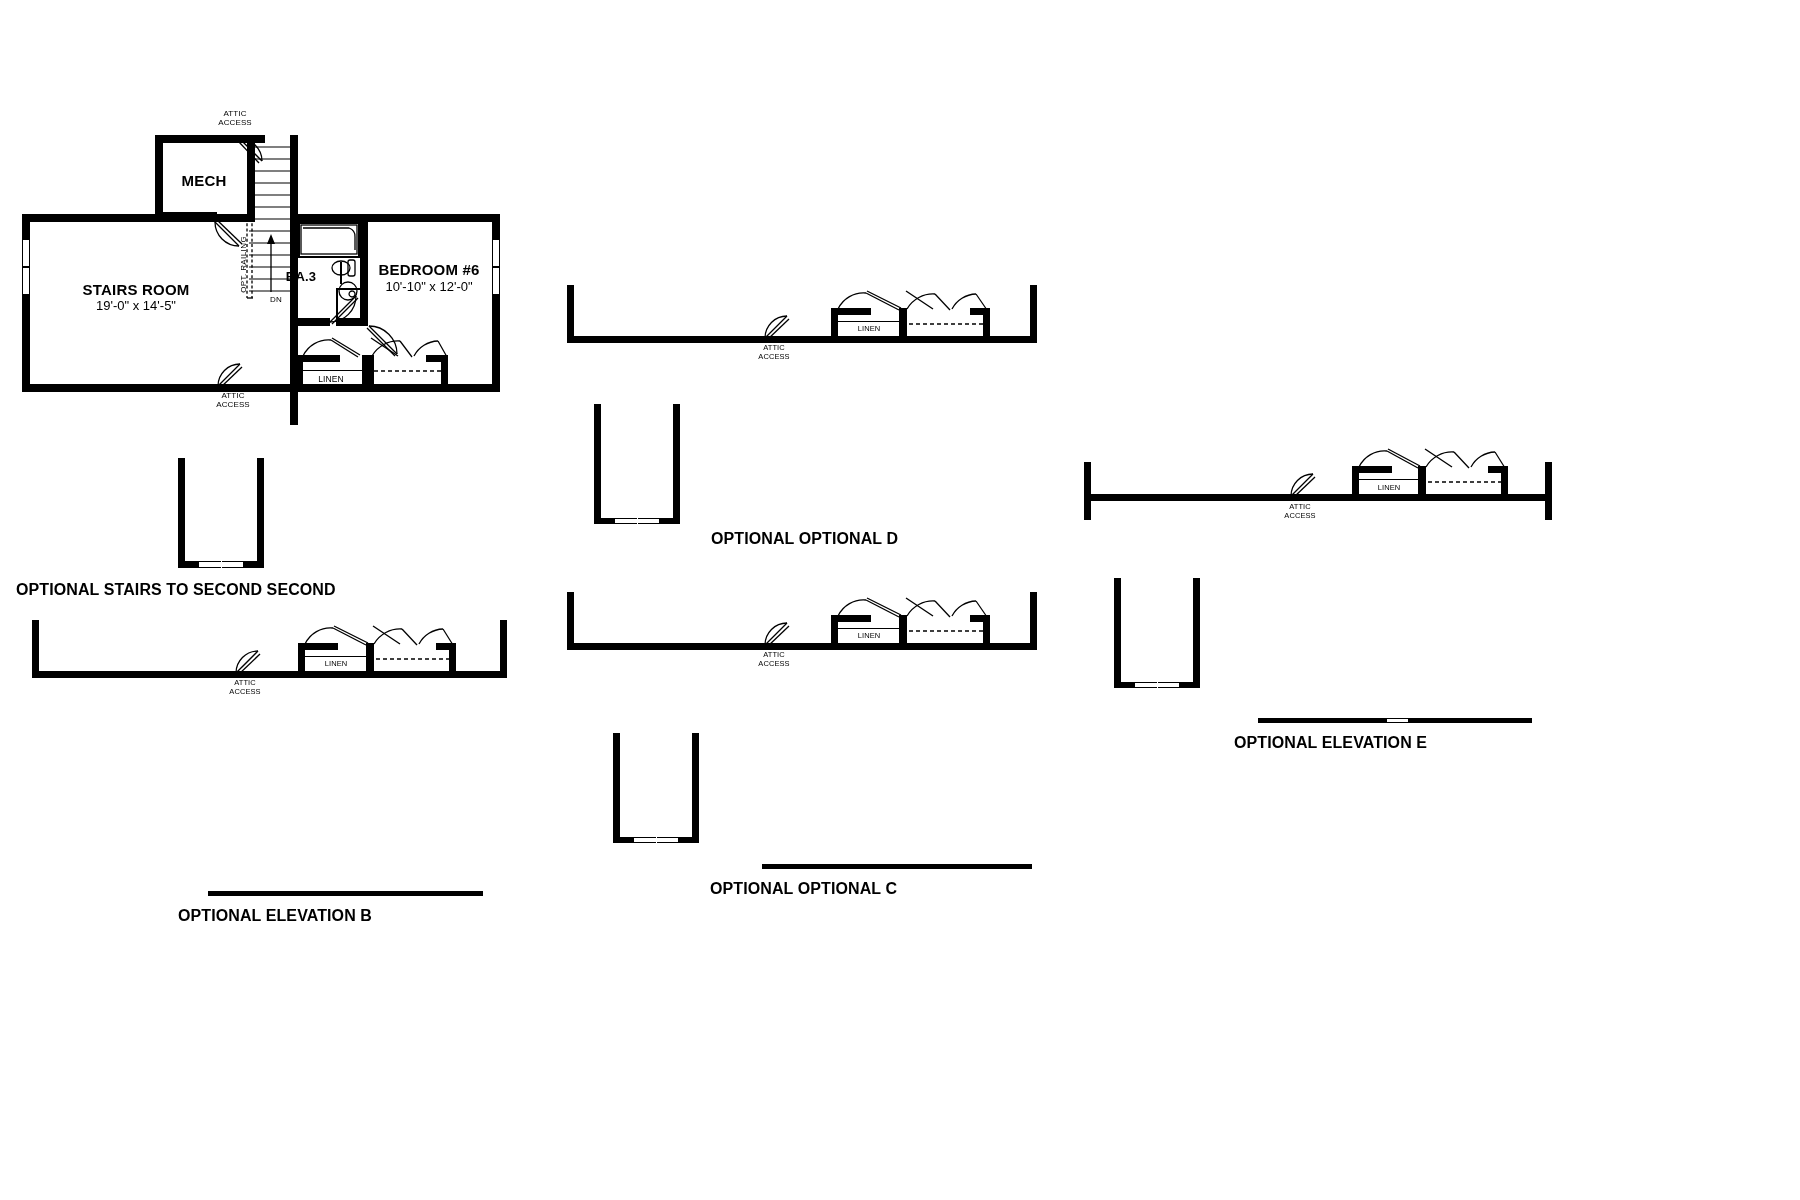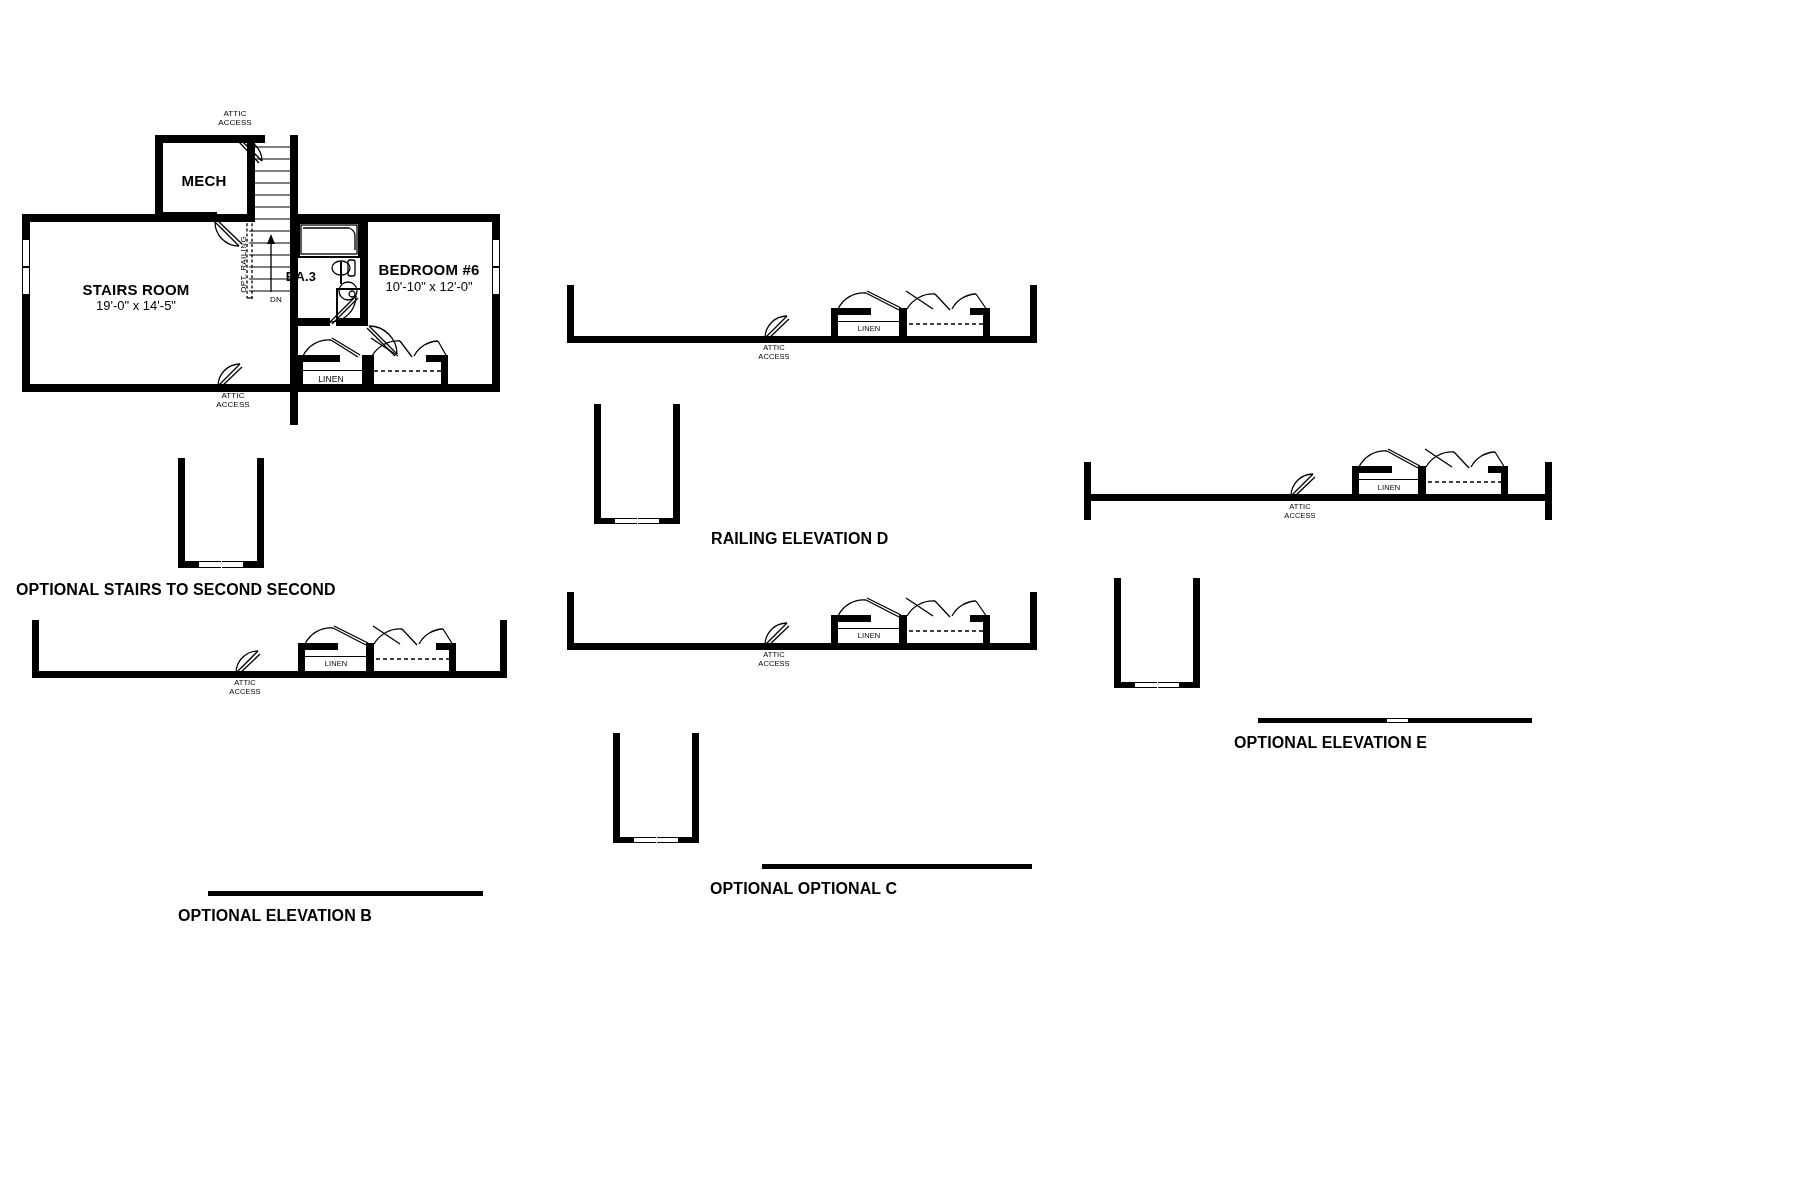--- a/index.html
+++ b/index.html
@@ -196,21 +196,21 @@
     <div class="label tiny2" style="left:869px; top:325px;">LINEN</div>
     <div class="label tiny2" style="left:774px; top:344px;">ATTIC</div>
     <div class="label tiny2" style="left:774px; top:353px;">ACCESS</div>
 
     <div class="wall" style="left:594px; top:404px; width:7px; height:120px;"></div>
     <div class="wall" style="left:673px; top:404px; width:7px; height:120px;"></div>
     <div class="wall" style="left:594px; top:518px; width:22px; height:6px;"></div>
     <div class="wall" style="left:658px; top:518px; width:22px; height:6px;"></div>
     <div class="win" style="left:615px; top:518px; width:22px; height:6px;"></div>
     <div class="win" style="left:638px; top:518px; width:21px; height:6px;"></div>
-    <div class="label caption" style="left:711px; top:530px;">RAILING ELEVATION D</div>
+    <div class="label caption" style="left:711px; top:530px;">OPTIONAL OPTIONAL D</div>
   </div>
 
   <div>
     <div class="wall" style="left:567px;  top:592px; width:7px;  height:58px;"></div>
     <div class="wall" style="left:567px;  top:643px; width:470px; height:7px;"></div>
     <div class="wall" style="left:1030px; top:592px; width:7px;  height:58px;"></div>
     <div class="wall" style="left:831px;  top:615px; width:7px;  height:35px;"></div>
     <div class="wall" style="left:831px;  top:615px; width:40px; height:7px;"></div>
     <div class="wall" style="left:899px;  top:615px; width:8px;  height:35px;"></div>
     <div class="wall" style="left:970px;  top:615px; width:20px; height:7px;"></div>

